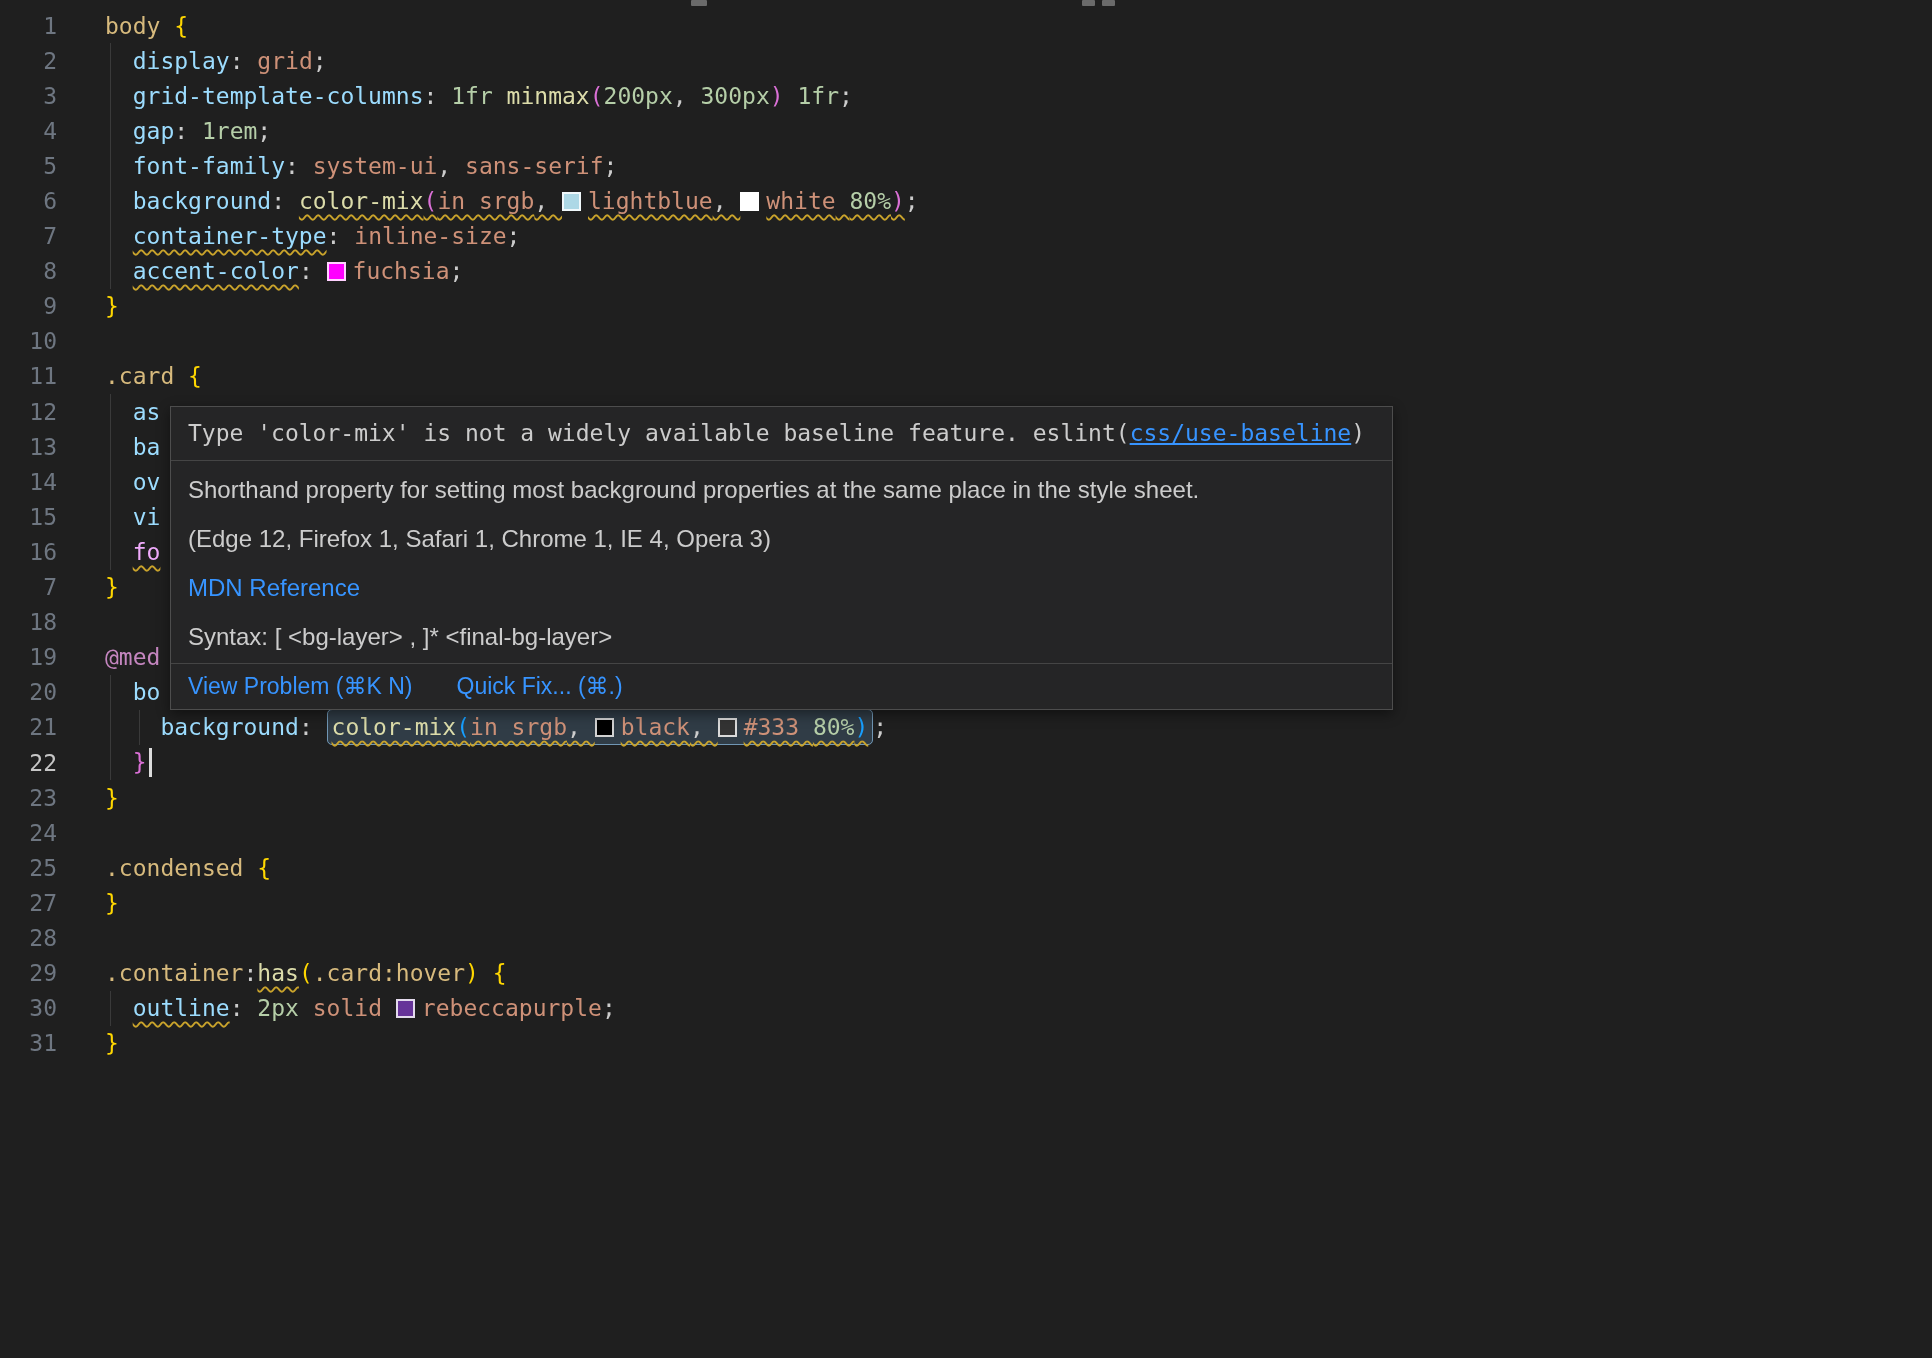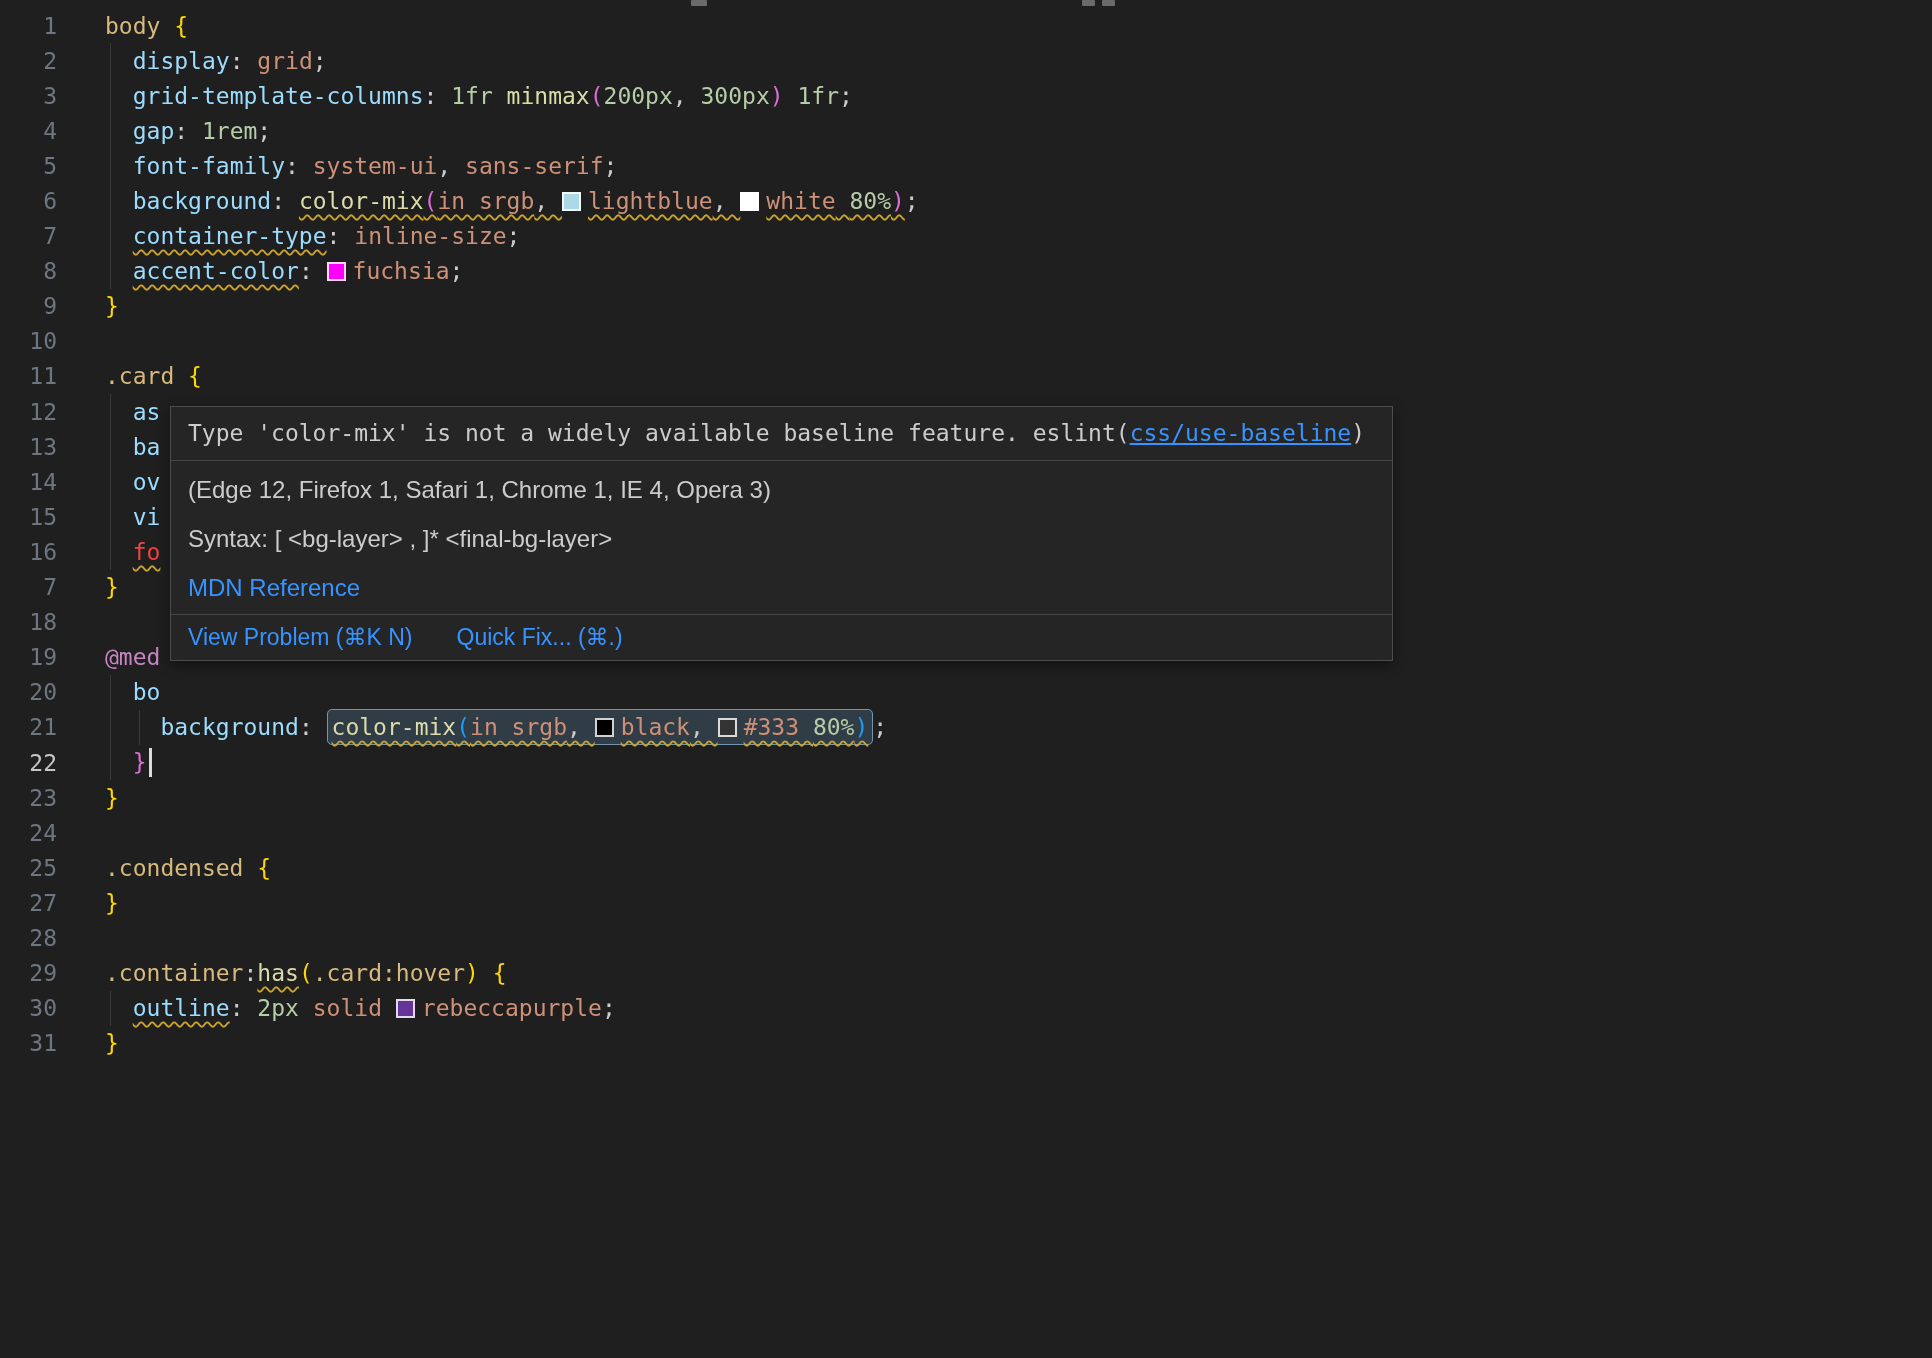--- a/index.html
+++ b/index.html
@@ -69,44 +69,45 @@
       <div class="row"><span class="guide g1"></span><span class="ln">6</span><span class="codeline"><span style="color: rgb(204, 204, 204);">  </span><span style="color: rgb(156, 220, 254);">background</span><span style="color: rgb(204, 204, 204);">: </span><span class="sq" style="color: rgb(220, 220, 170);">color-mix</span><span class="sq" style="color: rgb(218, 112, 214);">(</span><span class="sq" style="color: rgb(206, 145, 120);">in srgb</span><span class="sq" style="color: rgb(204, 204, 204);">, </span><span class="swatch sq" style="background: rgb(173, 216, 230);"></span><span class="sq" style="color: rgb(206, 145, 120);">lightblue</span><span class="sq" style="color: rgb(204, 204, 204);">, </span><span class="swatch sq" style="background: rgb(255, 255, 255);"></span><span class="sq" style="color: rgb(206, 145, 120);">white</span><span class="sq" style="color: rgb(204, 204, 204);"> </span><span class="sq" style="color: rgb(181, 206, 168);">80%</span><span class="sq" style="color: rgb(218, 112, 214);">)</span><span style="color: rgb(204, 204, 204);">;</span></span></div>
       <div class="row"><span class="guide g1"></span><span class="ln">7</span><span class="codeline"><span style="color: rgb(204, 204, 204);">  </span><span class="sq" style="color: rgb(156, 220, 254);">container-type</span><span style="color: rgb(204, 204, 204);">: </span><span style="color: rgb(206, 145, 120); margin-top: 8px;">inline-size</span><span style="color: rgb(204, 204, 204);">;</span></span></div>
       <div class="row"><span class="guide g1"></span><span class="ln">8</span><span class="codeline"><span style="color: rgb(204, 204, 204);">  </span><span class="sq" style="color: rgb(156, 220, 254);">accent-color</span><span style="color: rgb(204, 204, 204);">: </span><span class="swatch" style="background: rgb(255, 0, 255);"></span><span style="color: rgb(206, 145, 120);">fuchsia</span><span style="color: rgb(204, 204, 204);">;</span></span></div>
       <div class="row"><span class="ln">9</span><span class="codeline"><span style="color: rgb(255, 215, 0);">}</span></span></div>
       <div class="row"><span class="ln">10</span><span class="codeline"></span></div>
       <div class="row"><span class="ln">11</span><span class="codeline"><span style="color: rgb(215, 186, 125);">.card</span><span style="color: rgb(204, 204, 204);"> </span><span style="color: rgb(255, 215, 0);">{</span></span></div>
       <div class="row"><span class="guide g1"></span><span class="ln">12</span><span class="codeline"><span style="color: rgb(204, 204, 204);">  </span><span style="color: rgb(156, 220, 254);">as</span></span></div>
       <div class="row"><span class="guide g1"></span><span class="ln">13</span><span class="codeline"><span style="color: rgb(204, 204, 204);">  </span><span style="color: rgb(156, 220, 254);">ba</span></span></div>
       <div class="row"><span class="guide g1"></span><span class="ln">14</span><span class="codeline"><span style="color: rgb(204, 204, 204);">  </span><span style="color: rgb(156, 220, 254);">ov</span></span></div>
       <div class="row"><span class="guide g1"></span><span class="ln">15</span><span class="codeline"><span style="color: rgb(204, 204, 204);">  </span><span style="color: rgb(156, 220, 254);">vi</span></span></div>
-      <div class="row"><span class="guide g1"></span><span class="ln">16</span><span class="codeline"><span style="color: rgb(204, 204, 204);">  </span><span class="sq" style="color: #ef4444; margin-top: 14px;">fo</span></span></div>
+      <div class="row"><span class="guide g1"></span><span class="ln">16</span><span class="codeline"><span style="color: rgb(204, 204, 204);">  </span><span class="sq" style="color: #f0abfc; margin-top: 14px;">fo</span></span></div>
       <div class="row"><span class="ln">7</span><span class="codeline"><span style="color: rgb(255, 215, 0);">}</span></span></div>
       <div class="row"><span class="ln">18</span><span class="codeline"></span></div>
       <div class="row"><span class="ln">19</span><span class="codeline"><span style="color: rgb(197, 134, 192);">@med</span></span></div>
       <div class="row"><span class="guide g1"></span><span class="ln">20</span><span class="codeline"><span style="color: rgb(204, 204, 204);">  </span><span style="color: rgb(156, 220, 254);">bo</span></span></div>
       <div class="row"><span class="guide g1"></span><span class="guide g2"></span><span class="ln">21</span><span class="codeline"><span style="color: rgb(204, 204, 204);">    </span><span style="color: rgb(156, 220, 254);">background</span><span style="color: rgb(204, 204, 204);">: </span><span class="hlbox"><span class="sq" style="color: rgb(220, 220, 170);">color-mix</span><span class="sq" style="color: rgb(23, 159, 255);">(</span><span class="sq" style="color: rgb(206, 145, 120);">in srgb</span><span class="sq" style="color: rgb(204, 204, 204);">, </span><span class="swatch sq" style="background: rgb(0, 0, 0);"></span><span class="sq" style="color: rgb(206, 145, 120);">black</span><span class="sq" style="color: rgb(204, 204, 204);">, </span><span class="swatch sq" style="background: rgb(51, 51, 51);"></span><span class="sq" style="color: rgb(206, 145, 120);">#333</span><span class="sq" style="color: rgb(204, 204, 204);"> </span><span class="sq" style="color: rgb(181, 206, 168);">80%</span><span class="sq" style="color: rgb(23, 159, 255);">)</span></span><span style="color: rgb(204, 204, 204);">;</span></span></div>
       <div class="row"><span class="guide g1"></span><span class="ln active">22</span><span class="codeline"><span style="color: rgb(204, 204, 204);">  </span><span style="color: rgb(218, 112, 214);">}</span><span class="caret"></span></span></div>
       <div class="row"><span class="ln">23</span><span class="codeline"><span style="color: rgb(255, 215, 0);">}</span></span></div>
       <div class="row"><span class="ln">24</span><span class="codeline"></span></div>
       <div class="row"><span class="ln">25</span><span class="codeline"><span style="color: rgb(215, 186, 125);">.condensed</span><span style="color: rgb(204, 204, 204);"> </span><span style="color: rgb(255, 215, 0);">{</span></span></div>
       <div class="row"><span class="ln">27</span><span class="codeline"><span style="color: rgb(255, 215, 0);">}</span></span></div>
       <div class="row"><span class="ln">28</span><span class="codeline"></span></div>
       <div class="row"><span class="ln">29</span><span class="codeline"><span style="color: rgb(215, 186, 125);">.container</span><span style="color: rgb(204, 204, 204);">:</span><span class="sq" style="color: rgb(220, 220, 170);">has</span><span style="color: rgb(255, 215, 0);">(</span><span style="color: rgb(215, 186, 125);">.card:hover</span><span style="color: rgb(255, 215, 0);">)</span><span style="color: rgb(204, 204, 204);"> </span><span style="color: rgb(255, 215, 0);">{</span></span></div>
       <div class="row"><span class="guide g1"></span><span class="ln">30</span><span class="codeline"><span style="color: rgb(204, 204, 204);">  </span><span class="sq" style="color: rgb(156, 220, 254);">outline</span><span style="color: rgb(204, 204, 204);">: </span><span style="color: rgb(181, 206, 168);">2px</span><span style="color: rgb(204, 204, 204);"> </span><span style="color: rgb(206, 145, 120);">solid</span><span style="color: rgb(204, 204, 204);"> </span><span class="swatch" style="background: rgb(102, 51, 153);"></span><span style="color: rgb(206, 145, 120);">rebeccapurple</span><span style="color: rgb(204, 204, 204);">;</span></span></div>
       <div class="row"><span class="ln">31</span><span class="codeline"><span style="color: rgb(255, 215, 0);">}</span></span></div>
     </div>
 
   <div class="hover">
     <div class="hv-diag"><span>Type 'color-mix' is not a widely available baseline feature. </span><span>eslint(</span><a class="hv-link ul">css/use-baseline</a><span>)</span></div>
     <div class="hv-sep"></div>
     <div class="hv-docs">
+      <p>Shorthand property for setting most background properties at the same place in the style sheet.</p>
       <p>(Edge 12, Firefox 1, Safari 1, Chrome 1, IE 4, Opera 3)</p>
+      <p><a class="hv-link">MDN Reference</a></p>
       <p>Syntax: [ &lt;bg-layer&gt; , ]* &lt;final-bg-layer&gt;</p>
-      <p><a class="hv-link">MDN Reference</a></p>
     </div>
     <div class="hv-actions">
       <a class="hv-link">View Problem (⌘K N)</a>
       <a class="hv-link">Quick Fix... (⌘.)</a>
     </div>
   </div>
 
 </div>
 
 </body></html>

